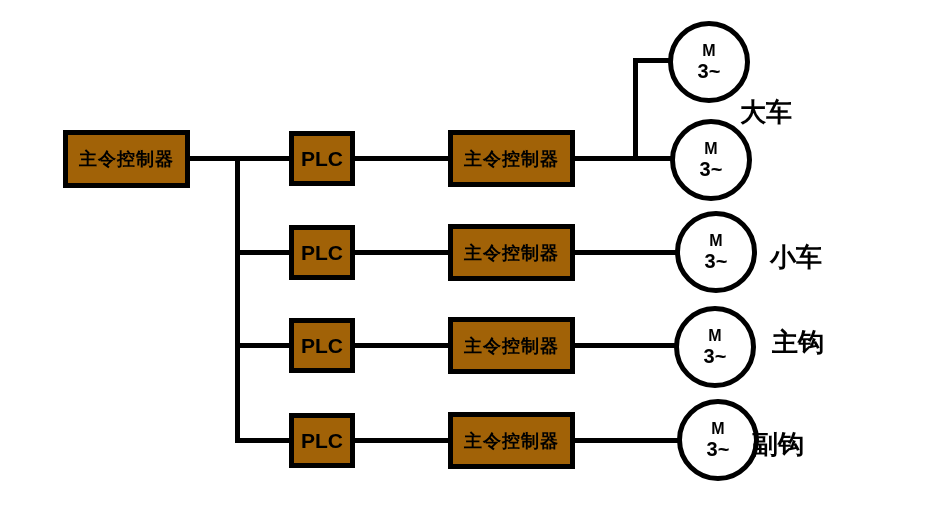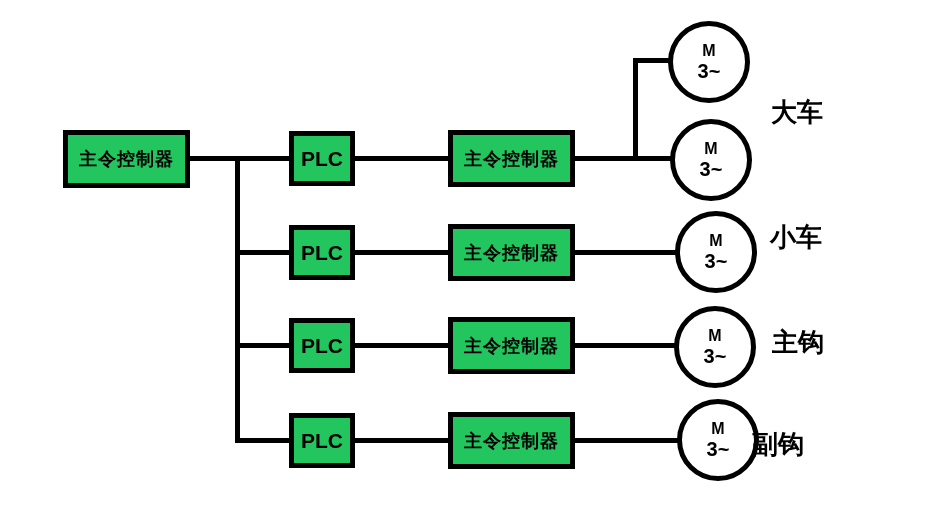--- a/index.html
+++ b/index.html
@@ -9,21 +9,21 @@
     height: 526px;
     background: #ffffff;
     font-family: "Liberation Sans", "DejaVu Sans", sans-serif;
     color: #000;
     overflow: hidden;
   }
   .wire { position: absolute; background: #000000; }
   .box {
     position: absolute;
     border: 5px solid #000000;
-    background: #22c55e;
+    background: #a16207;
     display: flex;
     align-items: center;
     justify-content: center;
     font-weight: bold;
     font-size: 18px;
     letter-spacing: 1px;
     box-sizing: border-box;
     white-space: nowrap;
   }
   .plc { font-size: 21px; letter-spacing: 0; }
@@ -77,35 +77,35 @@
   <div class="wire" style="left:633px; top:58px;  width:38px; height:5px;"></div>
 
   <div class="motor" style="left:668px; top:21px;">
     <span class="m-letter">M</span>
     <span class="m-phase">3~</span>
   </div>
   <div class="motor" style="left:670px; top:119px;">
     <span class="m-letter">M</span>
     <span class="m-phase">3~</span>
   </div>
-  <div class="group-label" style="left:771px; top:99px;text-align:right;">大车</div>
+  <div class="group-label" style="left:740px; top:99px;text-align:right;">大车</div>
 
   <div class="box plc" style="left:289px; top:225px; width:66px; height:55px;">
     <span>PLC</span>
   </div>
   <div class="wire" style="left:355px; top:250px; width:93px; height:5px;"></div>
   <div class="box" style="left:448px; top:224px; width:127px; height:57px;">
     <span>主令控制器</span>
   </div>
   <div class="wire" style="left:575px; top:250px; width:103px; height:5px;"></div>
   <div class="motor" style="left:675px; top:211px;">
     <span class="m-letter">M</span>
     <span class="m-phase">3~</span>
   </div>
-  <div class="group-label" style="left:770px; top:224px;">小车</div>
+  <div class="group-label" style="left:770px; top:244px;">小车</div>
 
   <div class="box plc" style="left:289px; top:318px; width:66px; height:55px;">
     <span>PLC</span>
   </div>
   <div class="wire" style="left:355px; top:343px; width:93px; height:5px;"></div>
   <div class="box" style="left:448px; top:317px; width:127px; height:57px;">
     <span>主令控制器</span>
   </div>
   <div class="wire" style="left:575px; top:343px; width:102px; height:5px;"></div>
   <div class="motor" style="left:674px; top:306px;">

